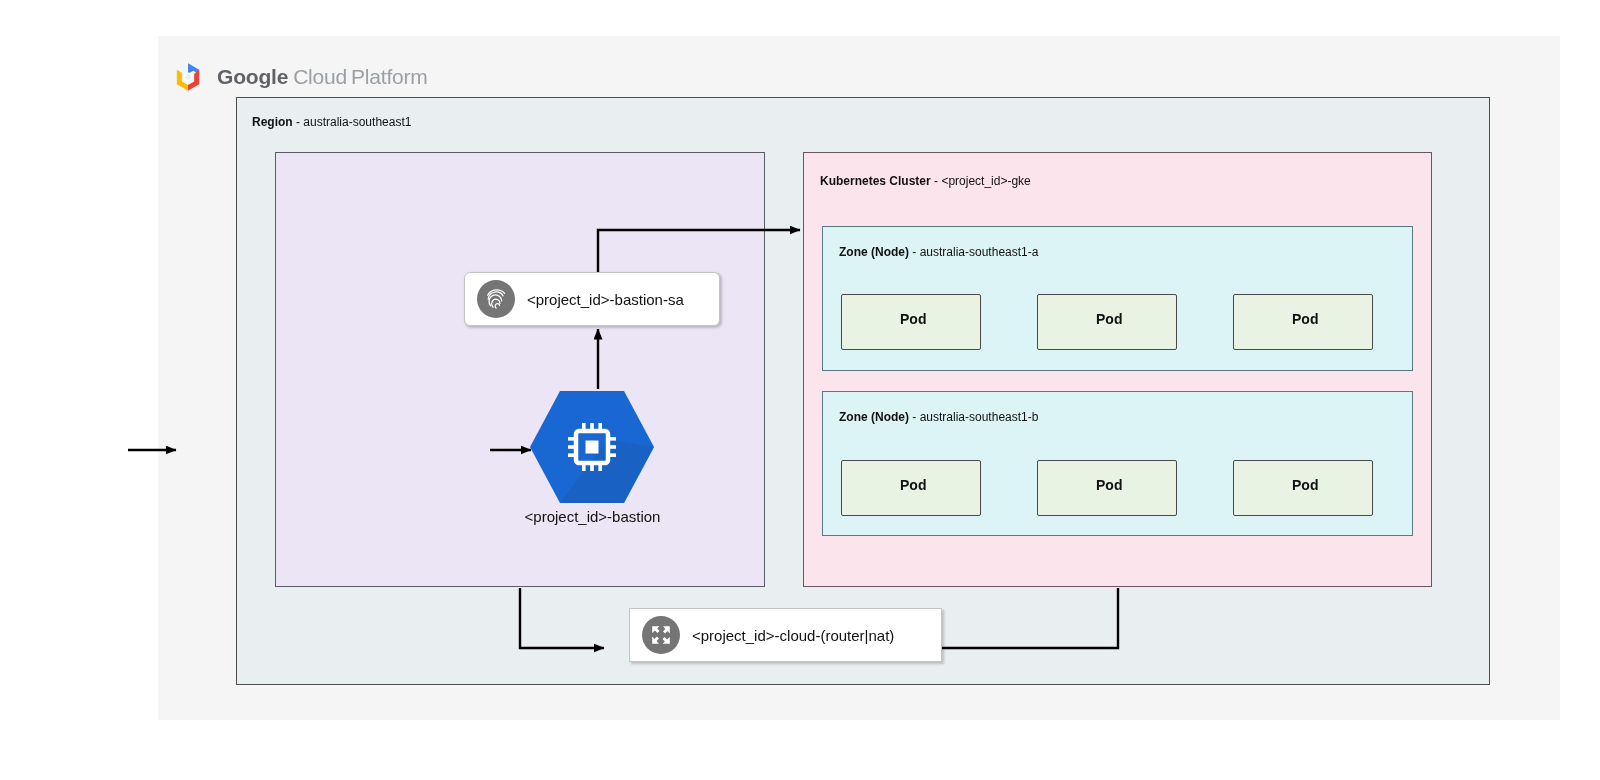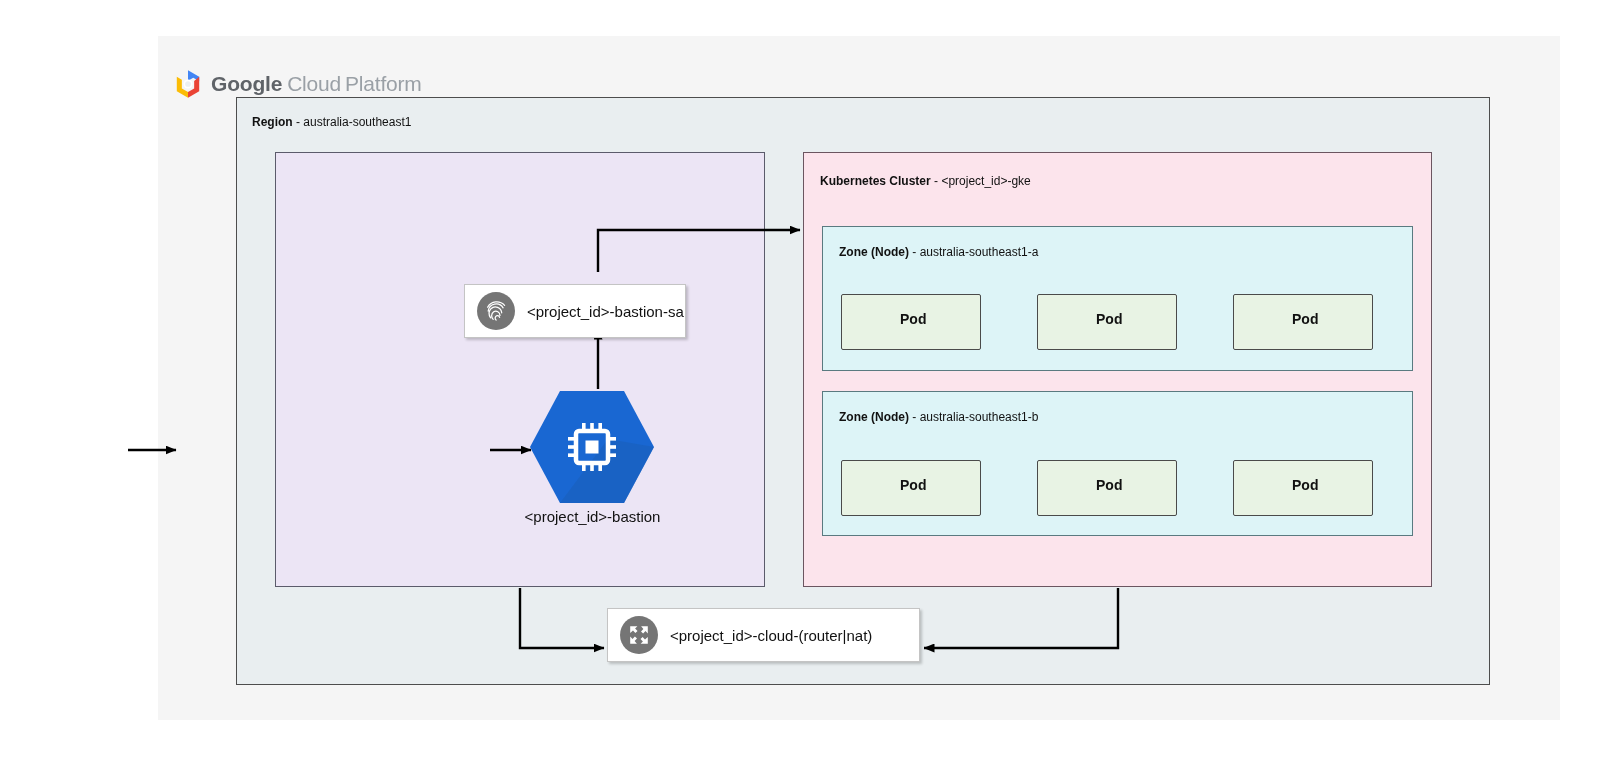--- a/index.html
+++ b/index.html
@@ -19,23 +19,23 @@
   .abs { position: absolute; box-sizing: border-box; }
 
   
   #gcp-panel {
     left: 158px; top: 36px;
     width: 1402px; height: 684px;
     background: #f5f5f5;
     border: none;
   }
   #gcp-logo-wrap {
-    left: 174px; top: 68px;
+    left: 174px; top: 61px;
     width: 340px; height: 32px;
-    display: flex; align-items: center; gap: 9px;
+    display: flex; align-items: center; gap: 15px;
   }
   #gcp-logo { width: 28px; height: 30px; flex: none; }
   .gcp-word {
     font-size: 21px;
     letter-spacing: -0.2px;
     white-space: nowrap;
   }
   .gcp-google { color: #5f6368; font-weight: 700; }
   .gcp-cloud  { color: #9aa0a6; font-weight: 400; margin-left: 5px;}
   .gcp-platform { color: #9aa0a6; font-weight: 400; margin-left: 4px;}
@@ -125,22 +125,22 @@
     border-radius: 50%;
     background: #757575;
     display: flex; align-items: center; justify-content: center;
   }
   .chip-text {
     margin-left: 12px;
     font-size: 15px; color: #111;
     white-space: nowrap;
   }
   #fw-chip     { left: 177px; top: 424px; width: 312px; height: 52px; }
-  #bastionsa-chip { left: 464px; top: 284px; width: 222px; height: 54px; }
-  #router-chip { left: 607px; top: 608px; width: 313px; height: 54px; }
+  #bastionsa-chip { left: 464px; top: 272px; width: 256px; height: 54px; border-radius: 6px; }
+  #router-chip { left: 629px; top: 608px; width: 313px; height: 54px; }
 
   
   #bastion-hex { left: 528px; top: 389px; width: 128px; height: 116px; }
   #bastion-label {
     position: absolute; left: 455px; top: 508px; width: 275px;
     text-align: center; font-size: 15px; color: #111;
   }
 
   
   #wires { position: absolute; left:0; top:0; width:1600px; height:780px; pointer-events:none; }

